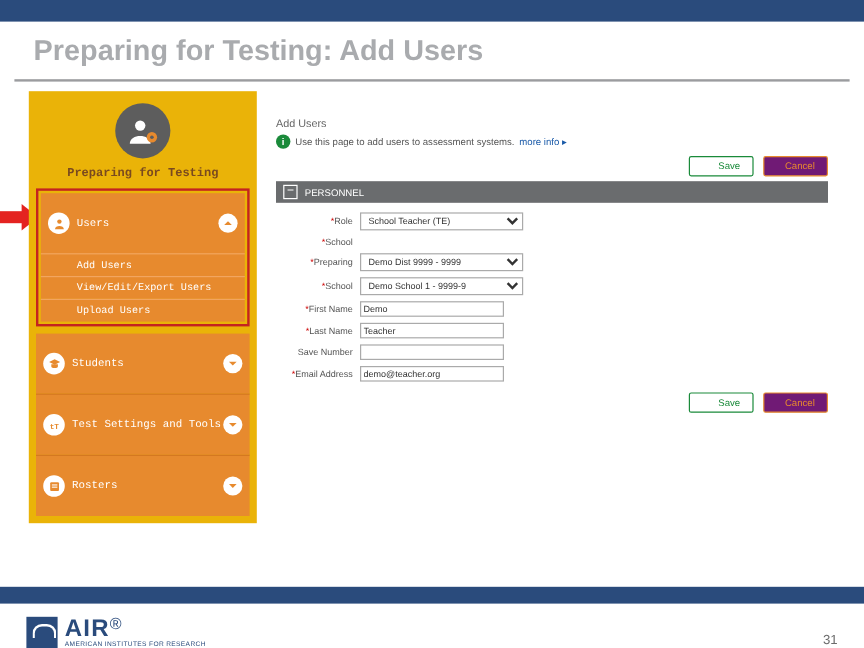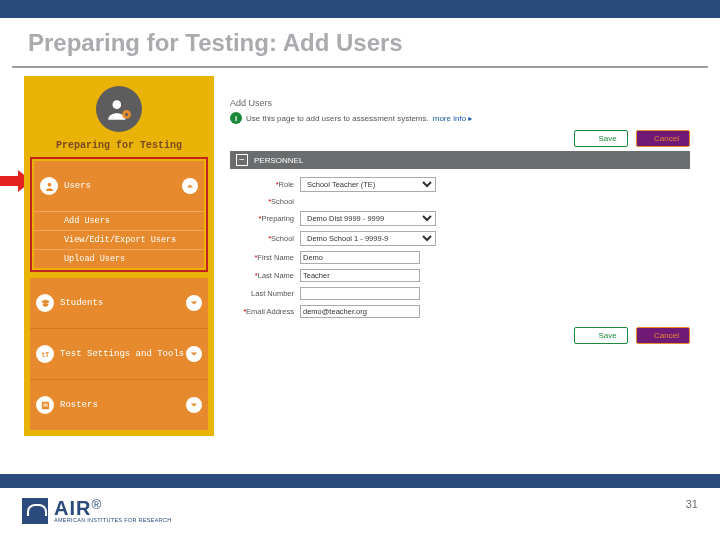--- a/index.html
+++ b/index.html
@@ -45,21 +45,21 @@
   .col { flex:1; }
   .field { display:flex; align-items:center; margin-bottom:5px; }
   .field label { width:70px; text-align:right; padding-right:6px; font-size:7.5px; color:#555; }
   .field .req::before { content:"*"; color:#c00; }
   .field select, .field input { font-size:7.5px; padding:1px 2px; border:1px solid #aaa; background:#fff; color:#333; }
   .field select { width:136px; }
   .field input  { width:120px; }
 
   .footer { position:absolute; left:0; bottom:0; width:720px; }
   .footbar { height:14px; background:#2a4b7c; }
-  .footrow { display:flex; align-items:flex-start; justify-content:space-between; padding:10px 22px 16px 22px; }
+  .footrow { display:flex; align-items:flex-end; justify-content:space-between; padding:10px 22px 0 22px; }
   .logo { display:flex; align-items:center; color:#2a4b7c; }
   .logo .mk { width:26px;height:26px;background:#2a4b7c;margin-right:6px;position:relative; }
   .logo .mk::after{content:"";position:absolute;left:5px;top:6px;width:16px;height:10px;border:2px solid #fff;border-bottom:none;border-radius:8px 8px 0 0;}
   .logo .txt { line-height:1; }
   .logo .big { font-size:20px; font-weight:bold; letter-spacing:1px; }
   .logo .sm  { font-size:5.5px; letter-spacing:0.3px; color:#2a4b7c; }
   .pageno { font-size:11px; color:#6b6b6b;margin-left:36px; }
 </style>
 </head>
 <body>
@@ -189,21 +189,21 @@
               <label class="req">First Name</label>
               <input value="Demo" style="">
             </div>
         </div>
         <div class="col">
           <div class="field">
               <label class="req">Last Name</label>
               <input value="Teacher" style="">
             </div>
           <div class="field">
-              <label>Last Number</label>
+              <label>Save Number</label>
               <input value="" style="">
             </div>
           <div class="field">
               <label class="req">Email Address</label>
               <input value="demo@teacher.org" style="">
             </div>
         </div>
       </div>
       <div class="btnrow">
         <span class="btn save">Save</span>

